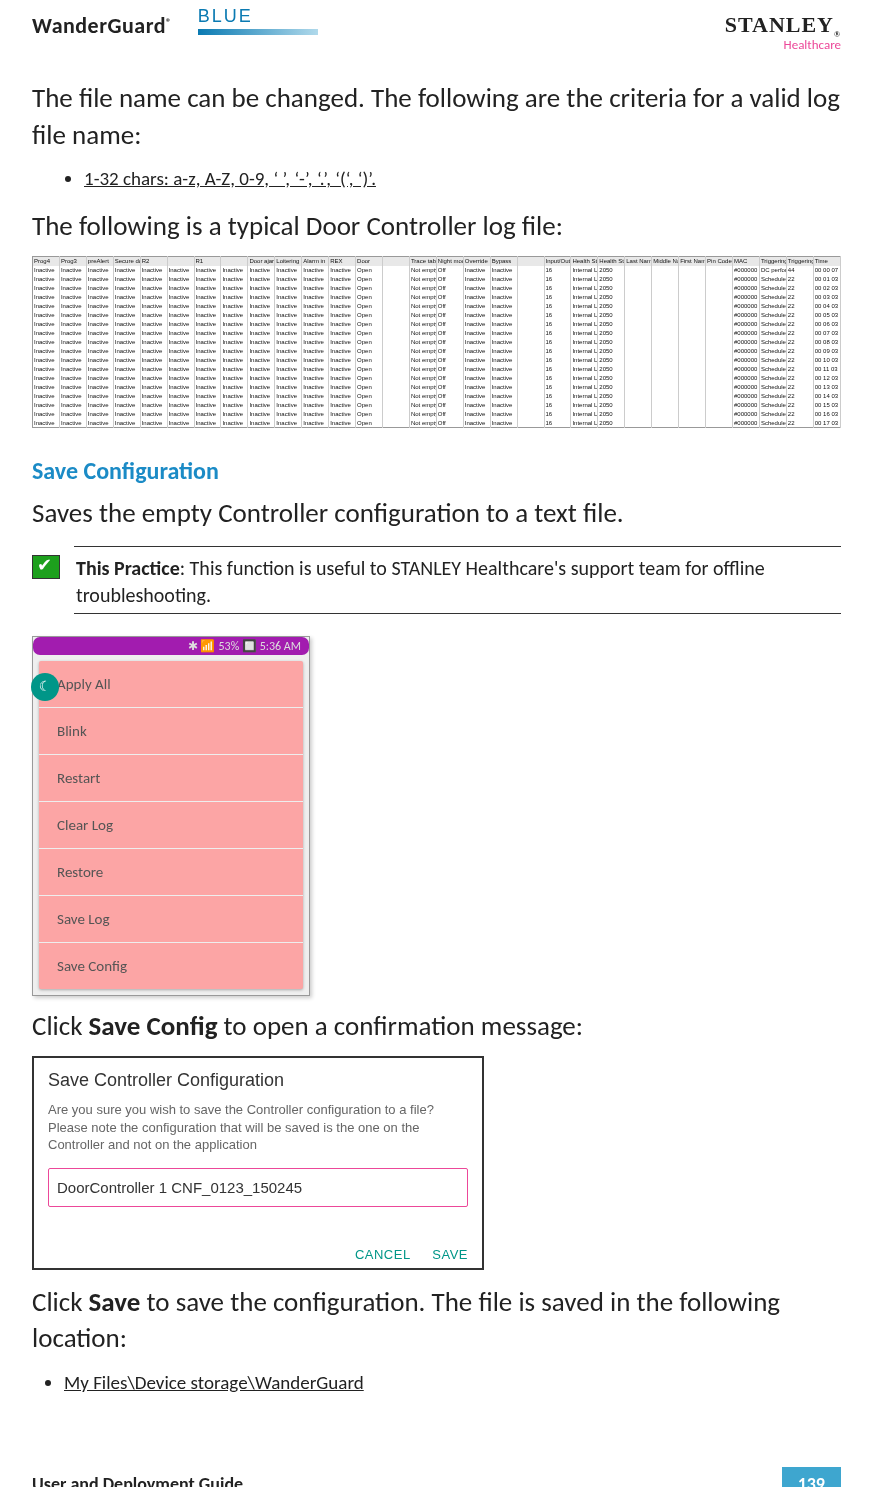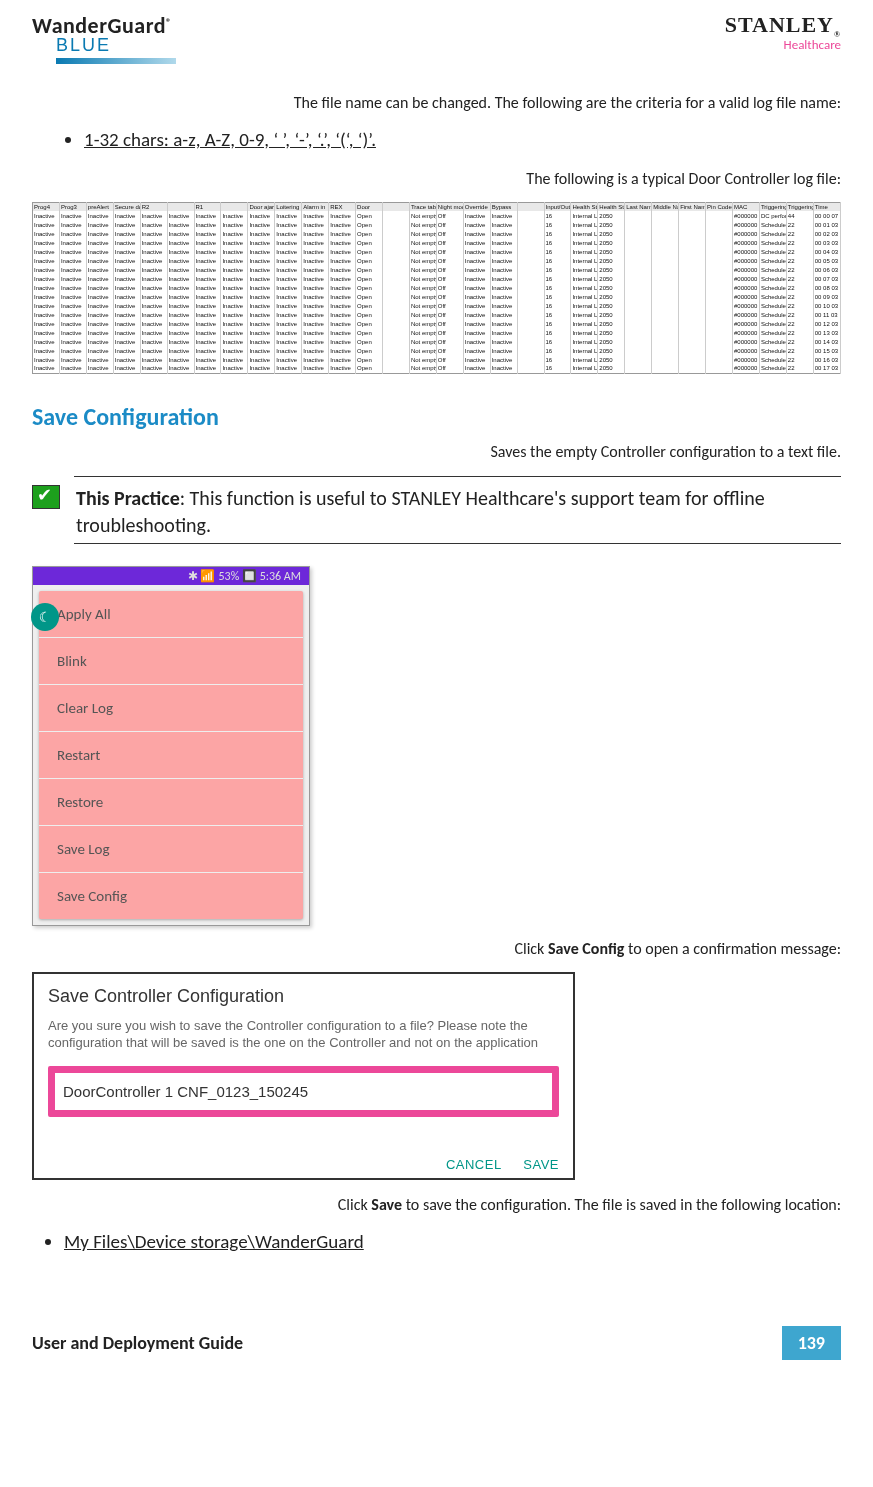--- a/index.html
+++ b/index.html
@@ -1,50 +1,50 @@
 <!DOCTYPE html>
 <html><head>
 <meta charset="utf-8">
 <style>
   * { box-sizing: border-box; margin: 0; padding: 0; }
   body { font-family: 'Segoe UI', Tahoma, Calibri, sans-serif; background: #fff; color: #222; width: 873px; padding: 12px 32px 40px 32px; }
   .header { display: flex; justify-content: space-between; align-items: flex-start; margin-bottom: 28px; }
-  .brand-left { display:flex; flex-direction:column; gap:2px;}
+  .brand-left { display:flex; flex-direction:row; gap:2px;}
   .brand-wg { font-weight:700; font-size:22px; letter-spacing:0.5px; }
   .brand-wg sup { font-size:10px; vertical-align:super;}
   .brand-blue { font-family: 'Comic Sans MS', cursive, sans-serif; font-size:18px; color:#0a7ab2; letter-spacing:2px; margin-left:24px; margin-top:-6px; position:relative;}
   .brand-blue::after{content:""; display:block; height:6px; width:120px; background:linear-gradient(90deg,#0a7ab2 0%,#b0d9eb 100%); margin-top:2px;}
   .brand-right { text-align:right;}
   .brand-stanley { font-family: Georgia, serif; font-weight:700; font-size:22px; letter-spacing:1px;}
   .brand-hc { font-size:13px; color:#ec4899; margin-top:-2px;}
-  .body-text { font-size:16px; line-height:1.35; margin: 10px 0 12px 0; text-align: right; }
+  .body-text { font-size:27px; line-height:1.35; margin: 10px 0 12px 0; }
   ul.bul { margin: 4px 0 14px 52px; }
   ul.bul li { font-size:19px; line-height:1.5;text-decoration:underline; }
   .log-table { border:1px solid #999; width:100%; font-size:6px; font-family: Arial, sans-serif; color:#111; border-collapse:collapse; table-layout:fixed; margin-bottom:28px; overflow:hidden;}
   .log-table th, .log-table td { border-right:1px solid #ccc; padding:0 1px; white-space:nowrap; overflow:hidden;}
   .log-table th { background:#e8e8e8; font-weight:normal; text-align:left;}
   .log-table tr { height:9px; }
   h2.section { color:#1b8bc6; font-size:24px; font-weight:700; margin:8px 0 8px 0;}
   .bp-block { margin:14px 0 22px 0;}
   .bp-hr { border:0; border-top:1px solid #333; margin:4px 0 8px 42px;}
   .bp-row { display:flex; align-items:flex-start; gap:16px;}
   .bp-icon { width:28px; height:24px; background:#1da01d; border:1px solid #333; position:relative; flex-shrink:0;}
   .bp-icon::after{content:"✔"; color:#fff; font-size:18px; position:absolute; top:-2px; left:4px;}
   .bp-text { font-size:20px; line-height:1.35;}
   .phone-shot { width:278px; border:1px solid #999; background:#efefef; box-shadow:2px 2px 4px rgba(0,0,0,0.2); margin-bottom:12px;}
-  .phone-status { background:#6d28d9; color:#ddd; font-size:12px; padding:2px 8px; text-align:right;}
+  .phone-status { background:#a21caf; color:#ddd; font-size:12px; padding:2px 8px; text-align:right;border-radius:7px;}
   .menu-card { background:#fca5a5; margin:6px; border-radius:2px; box-shadow:0 1px 3px rgba(0,0,0,0.3);}
   .menu-item { padding:14px 18px; font-size:15px; color:#555; border-bottom:1px solid #eee;}
   .menu-item:last-child{border-bottom:none;}
   .phone-side { position:relative;}
   .moon-icon { position:absolute; left:-2px; top:36px; width:28px; height:28px; background:#009688; border-radius:50%; display:flex; align-items:center; justify-content:center; color:#fff; font-size:14px;}
-  .dialog { width:543px; border:2px solid #333; padding:12px 14px 6px 14px; margin-bottom:14px; font-family: Arial, sans-serif;}
+  .dialog { width:452px; border:2px solid #333; padding:12px 14px 6px 14px; margin-bottom:14px; font-family: Arial, sans-serif;}
   .dialog-title { font-size:18px; font-weight:400; color:#333; margin-bottom:10px;}
   .dialog-body { font-size:13px; color:#666; line-height:1.35; margin-bottom:14px;}
-  .dialog-input { width:100%; padding:10px 8px; border:7px solid #ec4899; border-radius:2px; font-size:15px; color:#333; margin-bottom:40px;}
+  .dialog-input { width:100%; padding:10px 8px; border:1px solid #ec4899; border-radius:2px; font-size:15px; color:#333; margin-bottom:40px;}
   .dialog-actions { text-align:right; font-size:13px; color:#009688; letter-spacing:0.5px;}
   .dialog-actions span{ margin-left:18px; cursor:pointer;}
   .footer { display:flex; justify-content:space-between; align-items:center; margin-top:70px;}
   .footer-txt { font-size:18px; font-weight:700;}
   .page-badge { background:#3ea6cf; color:#fff; font-weight:700; font-size:18px; padding:6px 16px;}
   b{font-weight:700;}
 </style>
 </head>
 <body>
 
@@ -691,22 +691,22 @@
   </div>
   <hr class="bp-hr">
 </div>
 
 <div class="phone-shot phone-side">
   <div class="moon-icon">☾</div>
   <div class="phone-status">✱ 📶 53% 🔲 5:36 AM</div>
   <div class="menu-card" id="menu-card">
       <div class="menu-item">Apply All</div>
       <div class="menu-item">Blink</div>
+      <div class="menu-item">Restart</div>
       <div class="menu-item">Clear Log</div>
-      <div class="menu-item">Restart</div>
       <div class="menu-item">Restore</div>
       <div class="menu-item">Save Log</div>
       <div class="menu-item">Save Config</div>
     </div>
 </div>
 
 <p class="body-text"><span>Click </span><b>Save Config</b><span> to open a confirmation message:</span></p>
 
 <div class="dialog">
   <div class="dialog-title">Save Controller Configuration</div>

